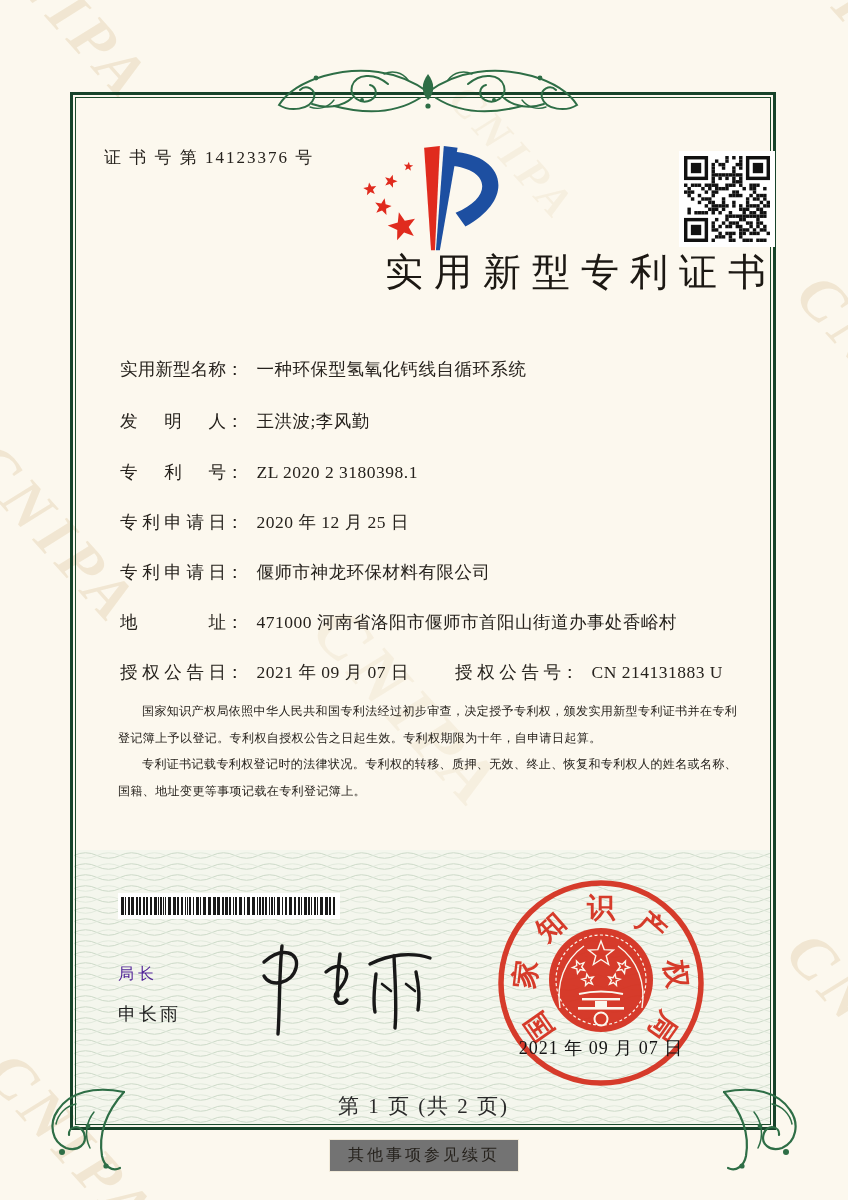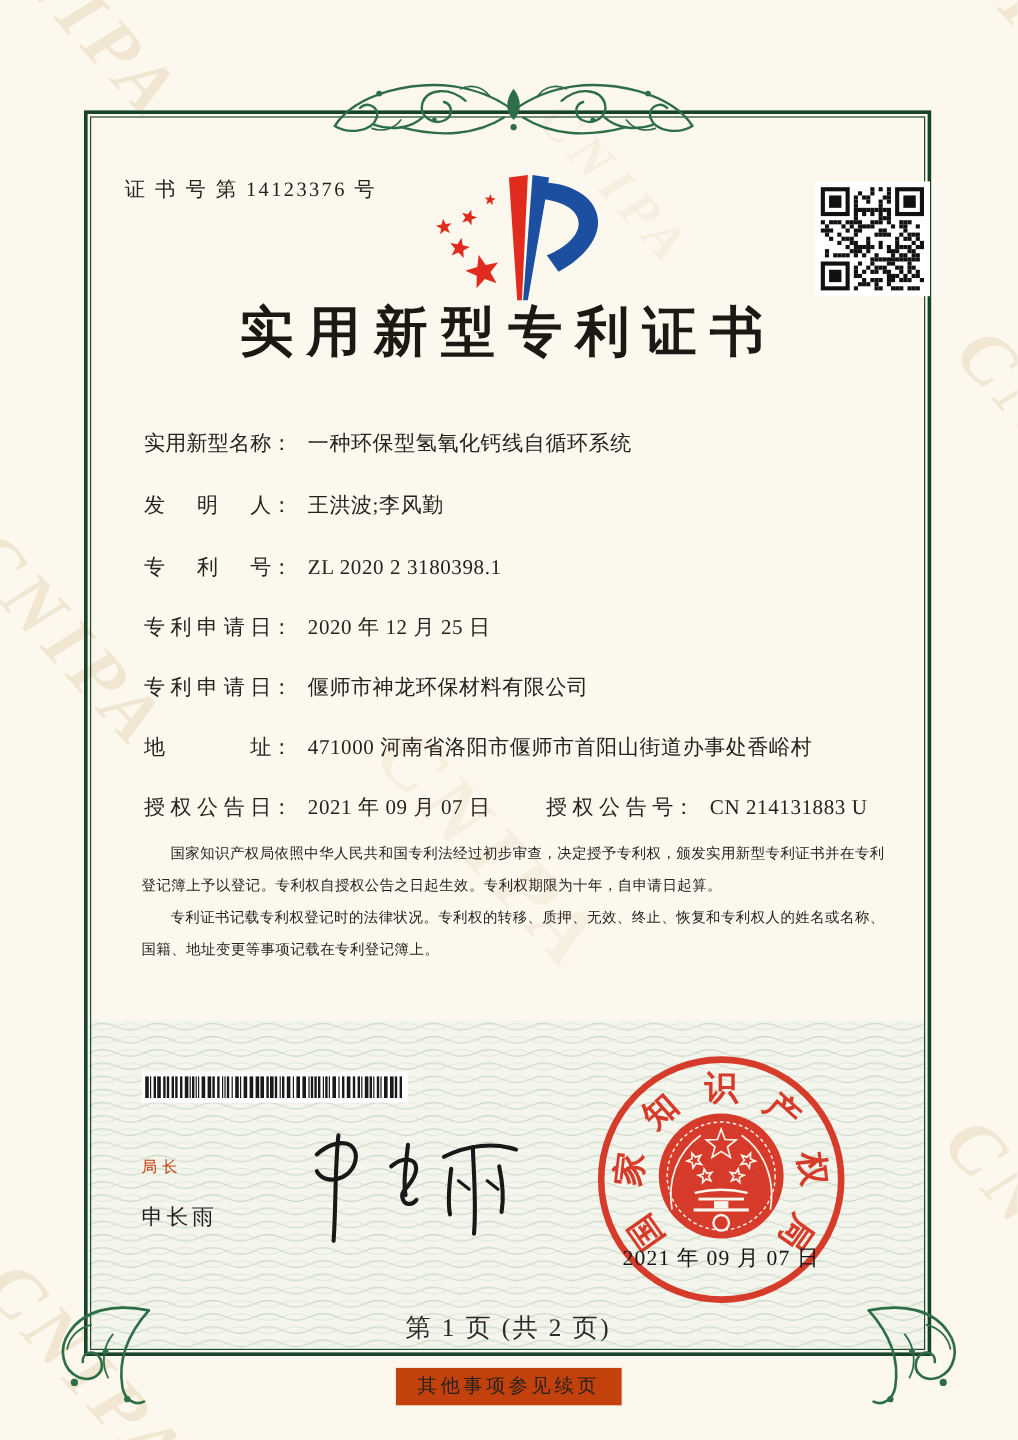--- a/index.html
+++ b/index.html
@@ -26,49 +26,49 @@
   .corner-orn{position:absolute;width:92px;height:92px;z-index:6;}
   .corner-orn.left{left:36px;top:1082px;}
   .corner-orn.right{left:720px;top:1082px;transform:scaleX(-1);}
 
   .content{position:absolute;inset:0;z-index:10;}
 
   .cert-no{position:absolute;left:104px;top:146px;font-size:17px;letter-spacing:2px;}
   .logo{position:absolute;left:352px;top:140px;width:160px;height:118px;}
   .qr{position:absolute;left:679px;top:151px;width:96px;height:96px;}
 
-  .title{position:absolute;left:70px;top:247px;width:707px;text-align:center;
-         font-size:45px;font-weight:700;letter-spacing:11px;color:#1c1813;}
+  .title{position:absolute;left:70px;top:247px;width:707px;text-align:right;
+         font-size:38px;font-weight:400;letter-spacing:11px;color:#1c1813;}
 
   .frow{position:absolute;left:120px;font-size:17.5px;white-space:nowrap;font-family:Liberation Serif, serif;}
   .flabel{display:inline-block;width:106px;text-align:justify;text-align-last:justify;}
   .fval{margin-left:13px;letter-spacing:.5px;}
   .fpair2{position:absolute;left:335px;top:0;}
 
   .paras{position:absolute;left:118px;top:698px;width:626px;font-size:12px;
          line-height:26.6px;letter-spacing:.4px;}
   .paras p{margin:0;text-indent:2em;}
 
   .barcode{position:absolute;left:118px;top:893px;width:222px;height:26px;}
 
-  .director-title{position:absolute;left:118px;top:964px;font-size:13px;letter-spacing:4px;
-      font-family:"Liberation Sans","DejaVu Sans",sans-serif;color:#c2410c;}
+  .director-title{position:absolute;left:118px;top:964px;font-size:16px;letter-spacing:4px;
+      font-family:"Liberation Sans","DejaVu Sans",sans-serif;color:#4c1d95;}
   .director-name{position:absolute;left:118px;top:1002px;font-size:18px;letter-spacing:3px;
       font-family:Liberation Sans, sans-serif;color:#1e1e1e;}
   .signature{position:absolute;left:248px;top:932px;width:195px;height:108px;}
 
   .seal{position:absolute;left:494px;top:876px;width:214px;height:214px;z-index:12;}
   .seal-date{position:absolute;left:494px;top:1036px;width:214px;text-align:center;
       font-size:18px;color:#141414;z-index:13;letter-spacing:1px;}
 
   .page-info{position:absolute;left:70px;top:1092px;width:707px;text-align:center;
       font-size:21px;letter-spacing:2px;color:#2a2a2a;}
 
   .footer-note{position:absolute;left:50%;transform:translateX(-50%);top:1140px;
-      background:#c2410c;padding:5px 18px;font-size:16px;letter-spacing:3px;
+      background:#737373;padding:5px 18px;font-size:16px;letter-spacing:3px;
       box-shadow:0 0 0 1px #f1ead9;}
 </style>
 </head>
 <body>
 
 <div class="page">
 
   <div class="wm" style="left:-44px;top:-26px;">CNIPA</div>
   <div class="wm" style="left:742px;top:-34px;">CNIPA</div>
   <div class="wm small faint" style="left:430px;top:128px;">CNIPA</div>

